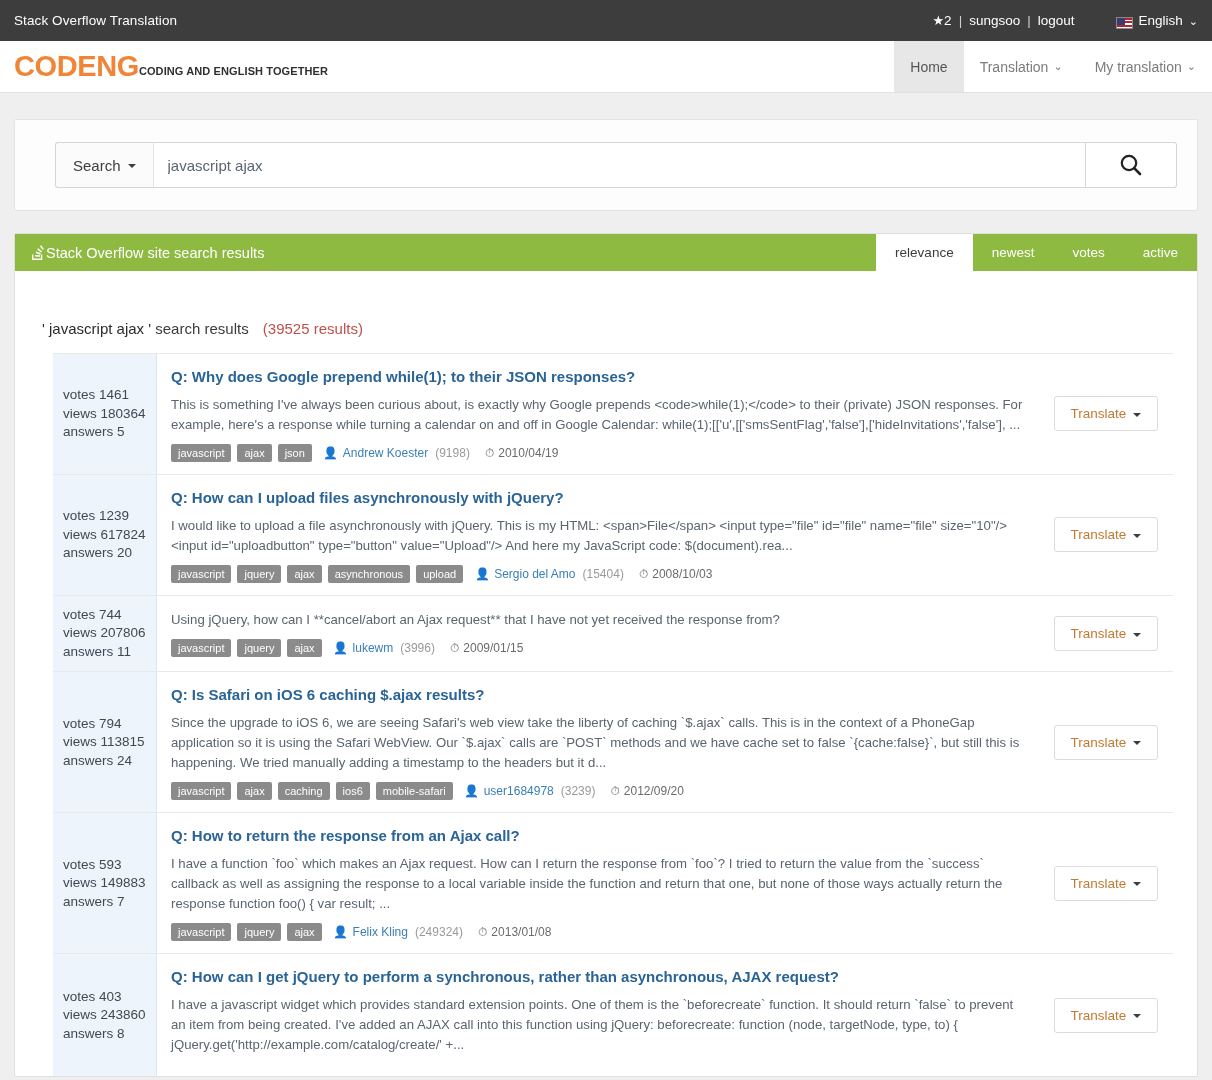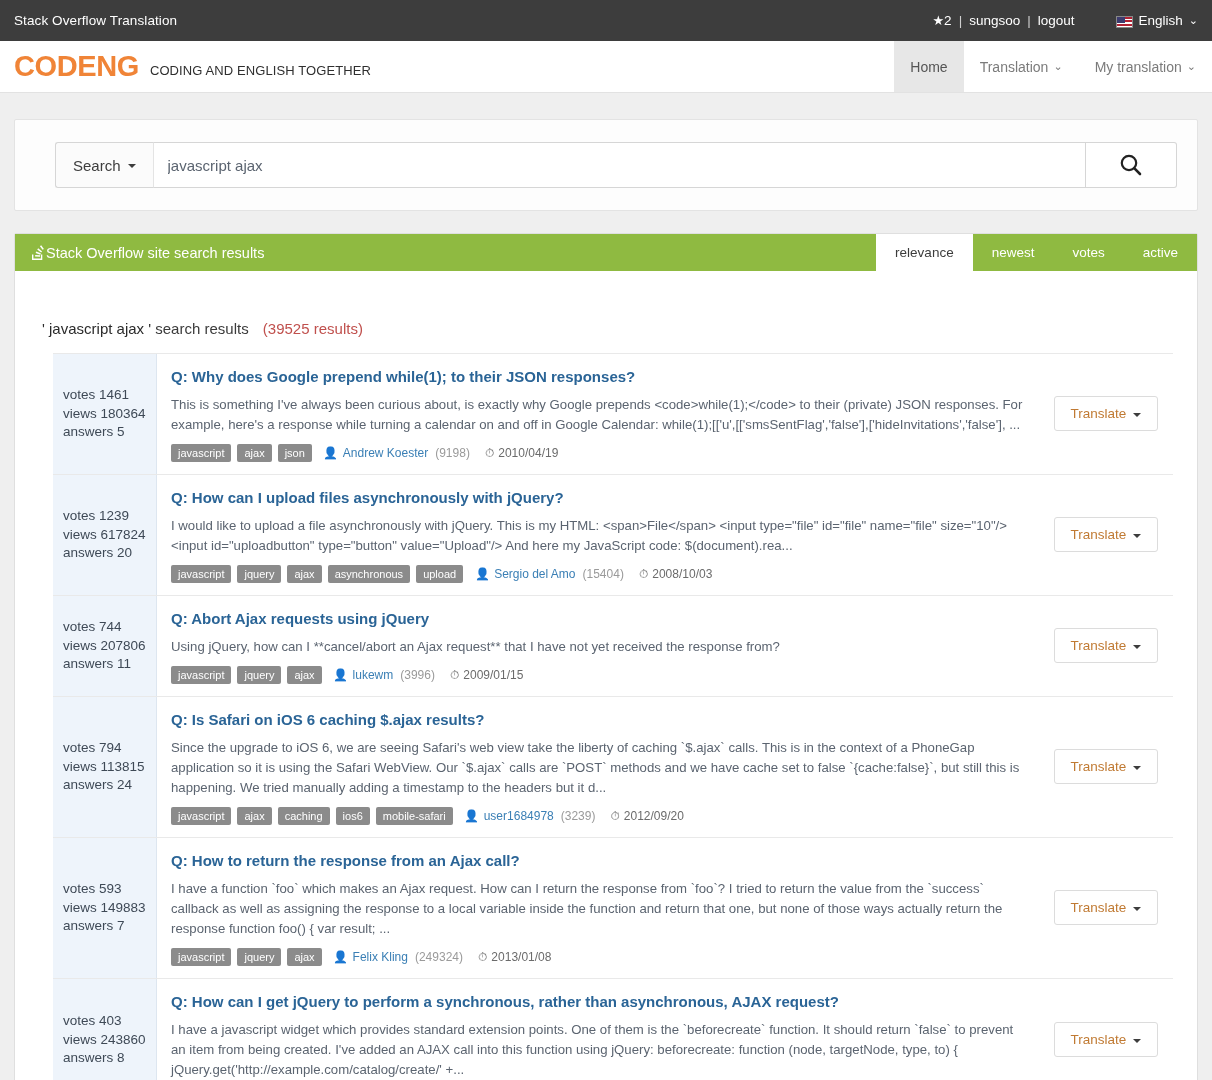--- a/index.html
+++ b/index.html
@@ -20,53 +20,53 @@
     justify-content: space-between;
     padding: 0 14px 0 14px;
     color: #ffffff;
   }
   .topbar-title { font-size: 13.5px; color: #fff; letter-spacing: .1px; }
   .topbar-right { display: flex; align-items: center; gap: 0; font-size: 13.5px; }
   .topbar-right .seg { color: #ffffff; padding: 0 3px; white-space: nowrap; }
   .topbar-right a { color: #ffffff; text-decoration: none; }
   .star-glyph { font-size: 13px; position: relative; top: 0px; }
   .sep { color: #cfcfcf; padding: 0 4px; }
-  .lang-block { display: flex; align-items: center; gap: 6px; margin-left: 38px; }
+  .lang-block { display: flex; align-items: flex-end; gap: 6px; margin-left: 38px; }
   .flag {
     width: 17px; height: 12px; display: inline-block; position: relative;
     background: #fff; border: 0.5px solid #888; overflow: hidden; flex: none;
     top: 1px;
   }
   .flag .stripes { position: absolute; inset: 0;
     background: repeating-linear-gradient(to bottom,#b22234 0,#b22234 1.7px,#fff 1.7px,#fff 3.4px); }
   .flag .canton { position: absolute; left:0; top:0; width: 8px; height: 6.5px; background:#3c3b6e; }
   .caret-down { display:inline-block; width:0;height:0;border-left:4px solid transparent;border-right:4px solid transparent;border-top:4px solid currentColor; position:relative; top:1px;}
   .chev { display:inline-block; font-size: 11px; }
 
   
   .brandbar {
     height: 52px;
     background: #ffffff;
     border-bottom: 1px solid #e2e2e2;
     display: flex;
     align-items: stretch;
     justify-content: space-between;
   }
-  .brand { display: flex; align-items: center; padding-left: 14px; gap: 11px; }
+  .brand { display: flex; align-items: center; padding-left: 14px; gap: 0; }
   .brand-logo {
     color: #f08437;
     font-size: 29px;
     font-weight: bold;
     letter-spacing: -0.4px;
     line-height: 1;
   }
   .brand-tag {
     color: #2f2f2f;
-    font-size: 13px;
-    font-weight: normal;
+    font-size: 11px;
+    font-weight: bold;
     letter-spacing: .1px;
     position: relative;
     top: 4px;
   }
   .mainnav { display: flex; align-items: stretch; }
   .mainnav .nav-item {
     display: flex; align-items: center;
     padding: 0 16px;
     font-size: 14px;
     color: #7b7b7b;
@@ -395,21 +395,20 @@
         </div>
       </div>
 
       <div class="rrow">
         <div class="rstats">
           <div><span>votes</span> <span>744</span></div>
           <div><span>views</span> <span>207806</span></div>
           <div><span>answers</span> <span>11</span></div>
         </div>
         <div class="rbody">
-          <a href="#" class="rtitle">Q: Abort Ajax requests using jQuery</a>
           <div class="rexcerpt">Using jQuery, how can I **cancel/abort an Ajax request** that I have not yet received the response from?</div>
           <div class="rmeta">
             <span class="tag">javascript</span>
             <span class="tag">jquery</span>
             <span class="tag">ajax</span>
             <span class="meta-user">
               <span class="person-glyph">👤</span>
               <span class="uname">lukewm</span>
               <span class="meta-rep">(3996)</span>
             </span>

